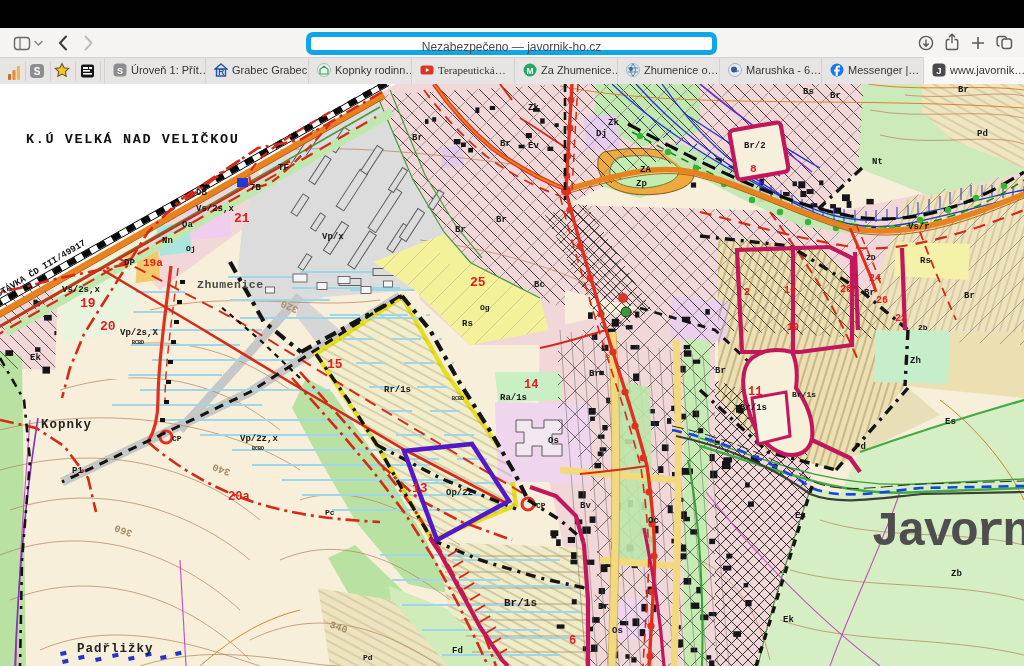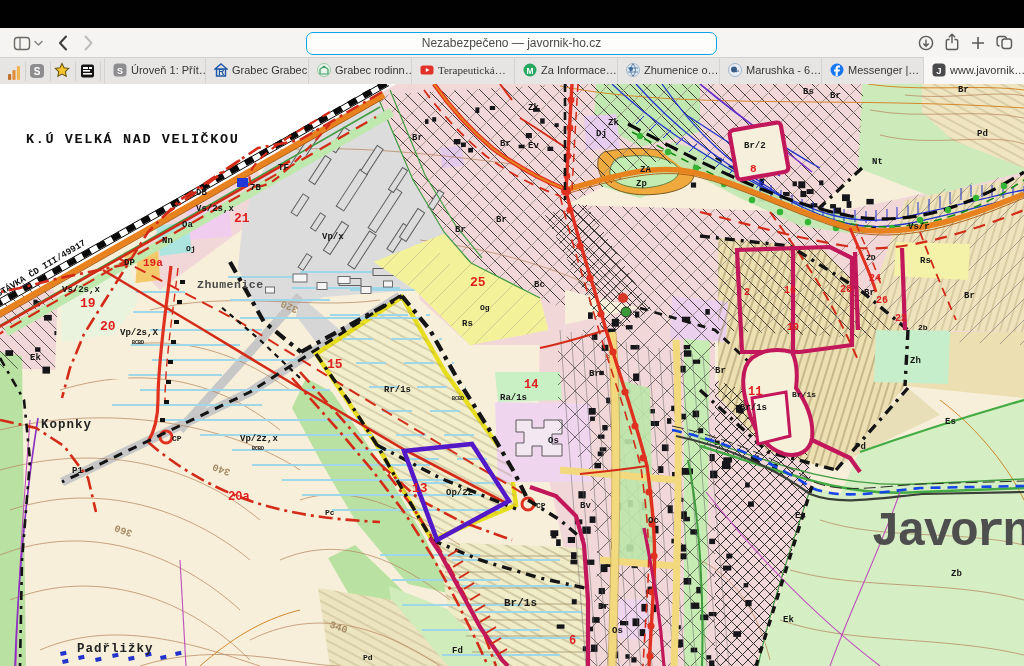--- a/index.html
+++ b/index.html
@@ -2,21 +2,21 @@
 <html><head>
 <meta charset="utf-8">
 <style>
   html,body{margin:0;padding:0;width:1024px;height:666px;overflow:hidden;background:#fff;
     font-family:"Liberation Sans",sans-serif;}
   .topbar{position:absolute;left:0;top:0;width:1024px;height:28px;background:#010101;}
   .toolbar{position:absolute;left:0;top:28px;width:1024px;height:29px;background:#f5f4f2;}
   .tabbar{position:absolute;left:0;top:57px;width:1024px;height:27px;background:#e7e5e3;
     border-top:1px solid #d2d0ce;box-sizing:border-box;}
   .urlbar{position:absolute;left:306px;top:4px;width:411px;height:23px;background:#fdfdfc;
-    border:1px solid #0ea5e9;border-radius:7px;box-sizing:border-box;}
+    border:5px solid #0ea5e9;border-radius:7px;box-sizing:border-box;}
   .urltext{position:absolute;left:0;top:0;width:100%;text-align:center;line-height:21px;
     font-size:12px;color:#4c4a48;}
   .tab{position:absolute;top:57px;height:27px;box-sizing:border-box;border-left:1px solid #d5d3d1;
     font-size:11px;color:#353535;white-space:nowrap;overflow:hidden;}
   .tab .lbl{position:absolute;left:26px;top:7px;}
   .fav{position:absolute;left:8px;top:6px;width:14px;height:14px;}
   .mapwrap{position:absolute;left:0;top:84px;width:1024px;height:582px;}
 </style>
 </head>
 <body>
@@ -97,35 +97,35 @@
       <path d="M7 1 L13 6 H1 Z M2.5 5.5 V13 H11.5 V5.5" fill="none" stroke="#1a57a8" stroke-width="1.4"></path>
       <text x="7.2" y="11.5" font-size="8.5" font-weight="bold" fill="#1a57a8" text-anchor="middle" font-family="Liberation Sans">R</text>
     </svg>
   <span class="lbl">Grabec Grabec…</span>
 </div>
 <div class="tab" style="left:308px;width:103px;">
   <svg class="fav" viewBox="0 0 14 14">
       <circle cx="7" cy="7" r="6.5" fill="#e9f4ec" stroke="#9cc7a8"></circle>
       <path d="M7 3.2 L11 6.4 V11 H3 V6.4 Z" fill="none" stroke="#3d9b63" stroke-width="1.2"></path>
     </svg>
-  <span class="lbl">Grabec rodinn…</span>
+  <span class="lbl">Kopnky rodinn…</span>
 </div>
 <div class="tab" style="left:411px;width:103px;font-family:Liberation Serif, serif;">
   <svg class="fav" viewBox="0 0 14 14">
       <rect x="0.5" y="2.5" width="13" height="9" rx="2.6" fill="#e23227"></rect>
       <path d="M5.8 5 L9.4 7 L5.8 9 Z" fill="#fff"></path>
     </svg>
   <span class="lbl">Terapeutická…</span>
 </div>
 <div class="tab" style="left:514px;width:103px;">
   <svg class="fav" viewBox="0 0 14 14">
       <circle cx="7" cy="7" r="6.5" fill="#27a860"></circle>
       <text x="7" y="10.5" font-size="8.5" font-weight="bold" fill="#fff" text-anchor="middle" font-family="Liberation Sans">M</text>
     </svg>
-  <span class="lbl">Za Informace…</span>
+  <span class="lbl">Za Zhumenice…</span>
 </div>
 <div class="tab" style="left:617px;width:102px;">
   <svg class="fav" viewBox="0 0 14 14">
       <circle cx="7" cy="7" r="6.5" fill="#dce8f2" stroke="#9eb4c8"></circle>
       <path d="M2 5 h10 M2 9 h10 M7 .8 a9 9 0 0 1 0 12.4 M7 .8 a9 9 0 0 0 0 12.4" fill="none" stroke="#5a7a9a" stroke-width="0.9"></path>
       <circle cx="5" cy="6" r="2" fill="#3a6a9a"></circle>
     </svg>
   <span class="lbl">Zhumenice o…</span>
 </div>
 <div class="tab" style="left:719px;width:102px;">

